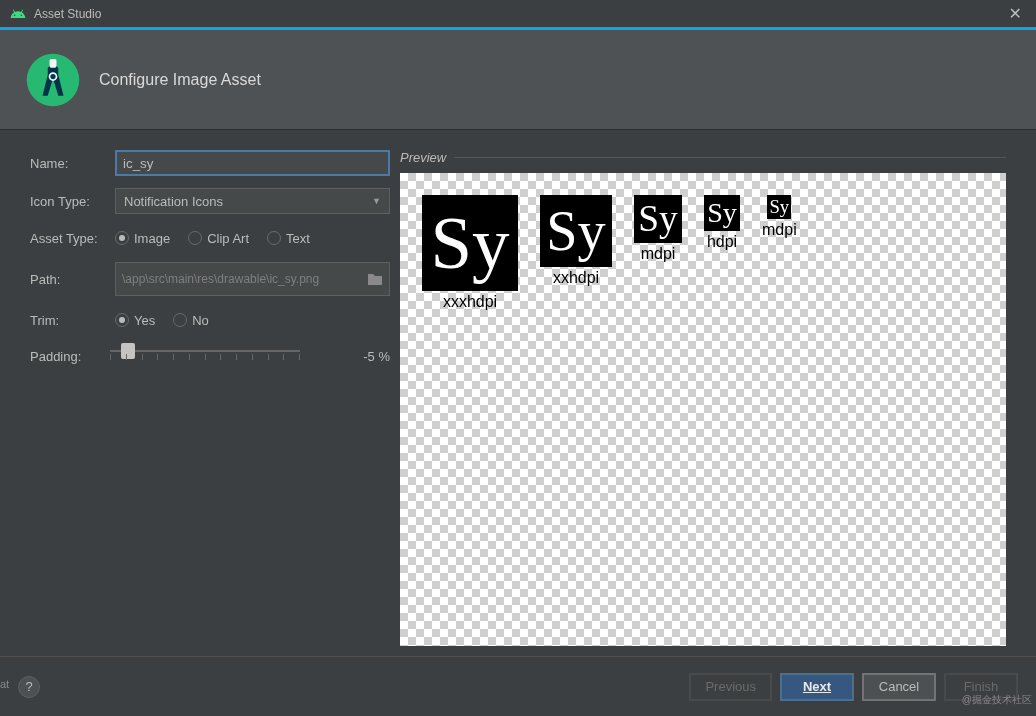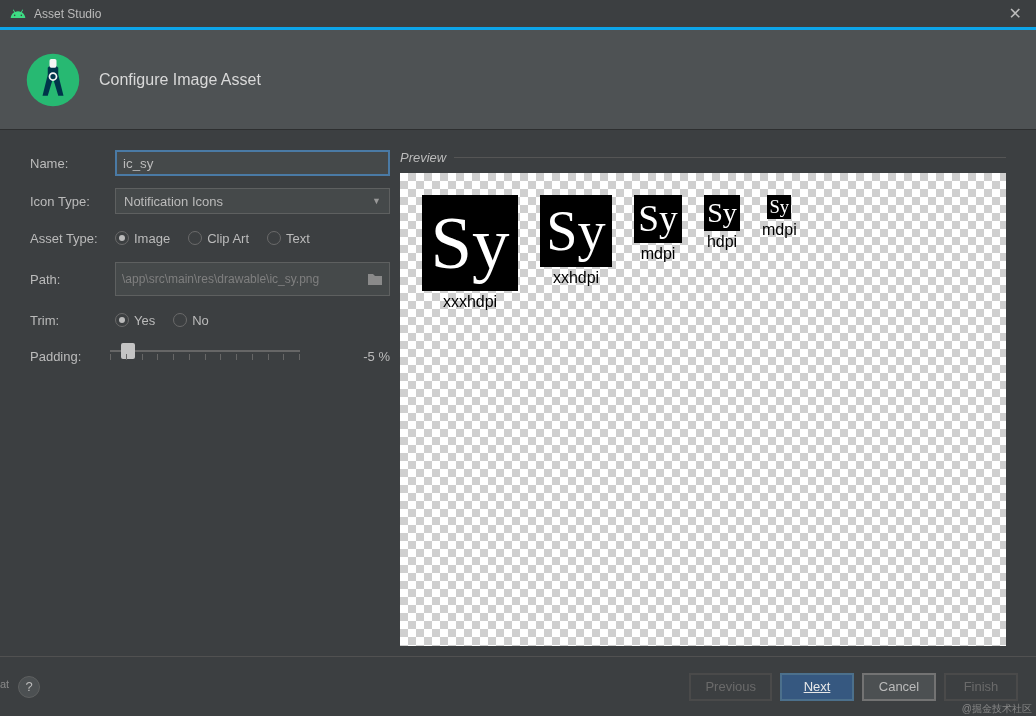--- a/index.html
+++ b/index.html
@@ -70,24 +70,24 @@
   }
   .preview-item { display: flex; flex-direction: column; align-items: center; }
   .sy-tile { background: #000; color: #fff; display: flex; align-items: center; justify-content: center; font-family: Georgia, 'Times New Roman', serif; font-weight: 400; line-height: 0.9; }
   .preview-label { color: #000; font-size: 16px; margin-top: 2px; }
 
   
   .footer { height: 60px; border-top: 1px solid #515151; padding: 0 18px; display: flex; align-items: center; justify-content: space-between; }
   .help-btn { width: 22px; height: 22px; border-radius: 50%; background: #4c5052; border: 1px solid #5e6060; color: #bbbbbb; display: flex; align-items: center; justify-content: center; cursor: pointer; font-size: 13px; }
   .footer-buttons { display: flex; gap: 8px; }
   .btn { min-width: 74px; height: 28px; padding: 0 14px; border: 2px solid #737373; background: #4c5052; color: #bbbbbb; display: flex; align-items: center; justify-content: center; cursor: pointer; }
-  .btn.primary { background: #365880; border-color: #4c708c; color: #e8e8e8; font-weight: 400; text-decoration: underline; }
+  .btn.primary { background: #365880; border-color: #4c708c; color: #e8e8e8; font-weight: 700; text-decoration: underline; }
   .btn.disabled { background: #3c3f41; color: #6a6a6a; border-color: #4a4a4a; cursor: default; }
 
-  .bottom-watermark { position: absolute; right: 4px; bottom: 0; font-size: 10px; color: #888; }
+  .bottom-watermark { position: absolute; right: 4px; bottom: 9px; font-size: 10px; color: #888; }
   .cut-text { position: absolute; left: 0; bottom: 26px; font-size: 11px; color: #888; }
 </style>
 </head>
 <body>
 
 <div class="title-bar">
   <svg class="android-icon" viewBox="0 0 24 24">
     <path fill="#3ddc84" d="M17.6 9.48l1.84-3.18c.16-.31.04-.69-.26-.85-.29-.15-.65-.06-.83.22l-1.88 3.24c-2.86-1.21-6.08-1.21-8.94 0L5.65 5.67c-.19-.29-.58-.38-.87-.2-.28.18-.37.54-.22.83L6.4 9.48C3.3 11.25 1.28 14.44 1 18h22c-.28-3.56-2.3-6.75-5.4-8.52zM7 15.25c-.69 0-1.25-.56-1.25-1.25s.56-1.25 1.25-1.25 1.25.56 1.25 1.25-.56 1.25-1.25 1.25zm10 0c-.69 0-1.25-.56-1.25-1.25s.56-1.25 1.25-1.25 1.25.56 1.25 1.25-.56 1.25-1.25 1.25z"></path>
   </svg>
   <div class="title">Asset Studio</div>

